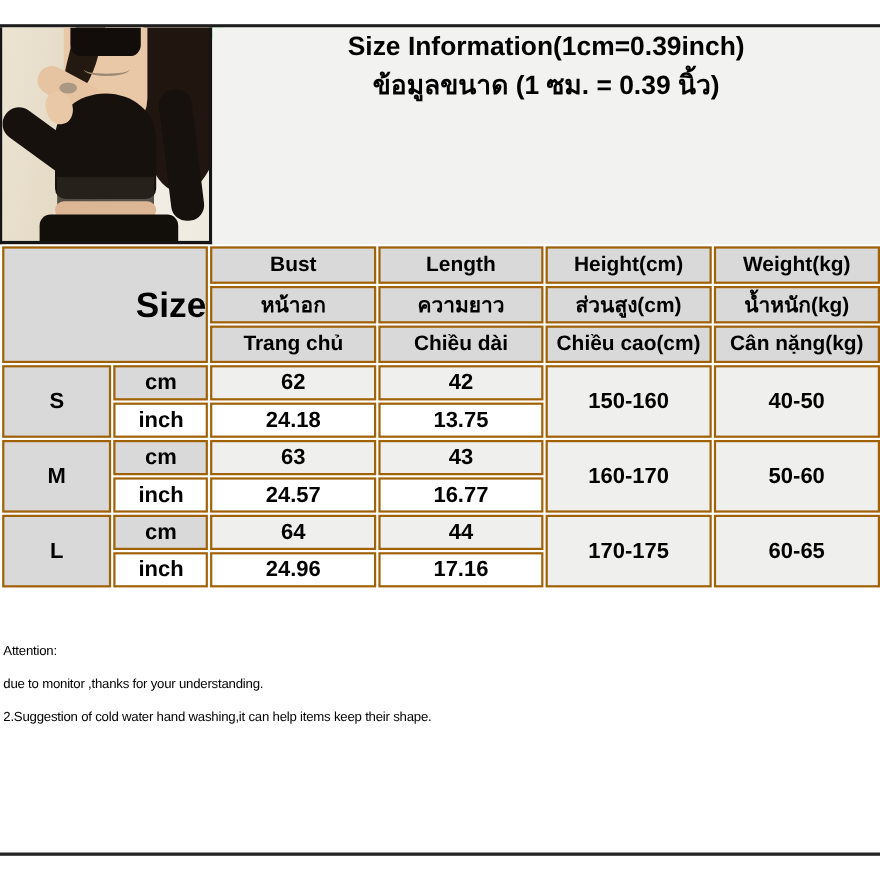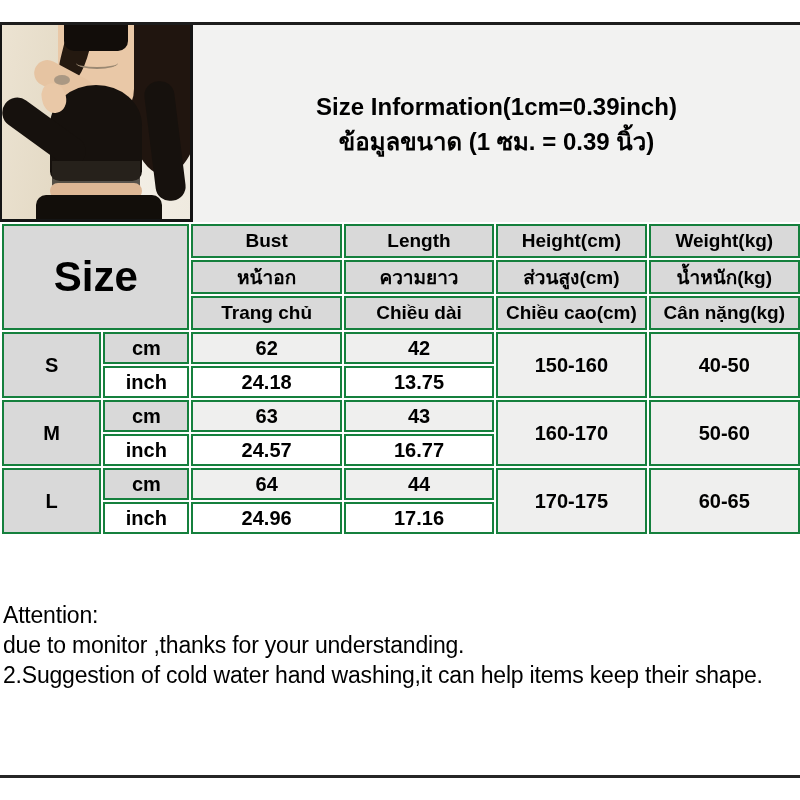--- a/index.html
+++ b/index.html
@@ -30,43 +30,43 @@
   .ph-sleeve-r{left:148px;top:56px;width:30px;height:120px;background:#16110d;border-radius:14px;transform:rotate(-7deg);}
   .ph-mesh{left:50px;top:136px;width:88px;height:28px;background:rgba(44,38,32,.78);}
   .ph-hip{left:48px;top:158px;width:92px;height:16px;background:#ddb795;border-radius:8px;}
   .ph-skirt{left:34px;top:170px;width:126px;height:26px;background:#120e0a;border-radius:10px 10px 0 0;}
   
   .marker{position:absolute;left:193px;top:25px;width:0;height:0;
     border-top:11px solid #1e8a1e;border-right:10px solid transparent;}
   
   .title-area{
     position:absolute;left:193px;top:25px;width:607px;height:197px;background:#f2f2f1;
-    display:flex;flex-direction:column;align-items:center;justify-content:center;
+    display:flex;flex-direction:column;align-items:center;
     font-weight:bold;font-size:24px;line-height:35px;text-align:center;
   }
   
   table.size-table{
     position:absolute;left:0;top:222px;width:802px;table-layout:fixed;
     border-collapse:separate;border-spacing:2px;background:transparent;
   }
   .size-table td{
-    border:2px solid #15803d;box-sizing:border-box;text-align:center;vertical-align:middle;
+    border:2px solid #a16207;box-sizing:border-box;text-align:center;vertical-align:middle;
     font-weight:bold;font-size:19px;padding:0;overflow:hidden;
   }
   .size-table td.hdr{background:#d9d9d9;}
   .size-table td.lt{background:#efefee;}
   .size-table td.wh{background:#ffffff;margin-left:16px;}
   .size-table tr.h-row td{height:34px;}
   .size-table tr.b-row td{height:32px;font-size:20px;}
-  .size-table td.corner{font-size:42px;}
+  .size-table td.corner{font-size:32px;text-align:right;}
   .size-table td.sz{font-size:21px;}
   
   .attention{
-    position:absolute;left:3px;top:600px;width:797px;
-    font-size:23px;line-height:30px;letter-spacing:-0.2px;white-space:nowrap;
+    position:absolute;left:3px;top:576px;width:797px;
+    font-size:12px;line-height:30px;letter-spacing:-0.2px;white-space:nowrap;
   }
   
   .bottom-rule{position:absolute;left:0;top:775px;width:800px;height:3px;background:#262626;}
 </style>
 </head>
 <body>
 
 <div id="canvas">
 
   <div class="top-rule"></div>

